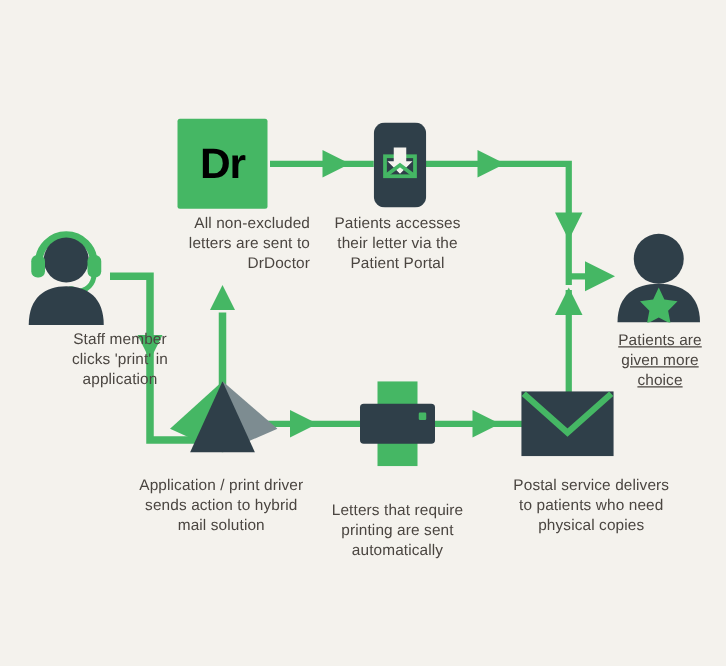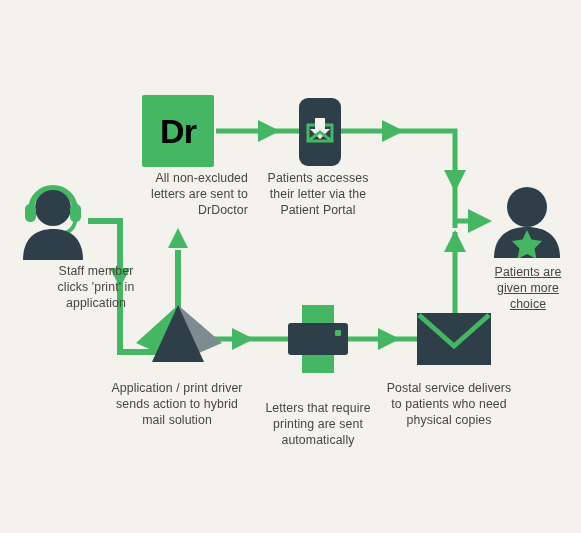--- a/index.html
+++ b/index.html
@@ -188,17 +188,17 @@
   <div class="caption" style="left:250px; top:400px; width:136px;">Letters that require
 printing are sent
 automatically</div>
 
   <div class="node" style="left:417px; top:313px;">
     <svg width="74" height="52" viewBox="0 0 74 52">
       <rect x="0" y="0" width="74" height="52" fill="#2f3f49"></rect>
       <path d="M2 2 L37 33 L72 2" fill="none" stroke="#45b764" stroke-width="5"></path>
     </svg>
   </div>
-  <div class="caption" style="left:368px; top:380px; width:162px;">Postal service delivers
+  <div class="caption" style="left:392px; top:380px; width:162px;">Postal service delivers
 to patients who need
 physical copies</div>
 
 </div>
 
 </body></html>

